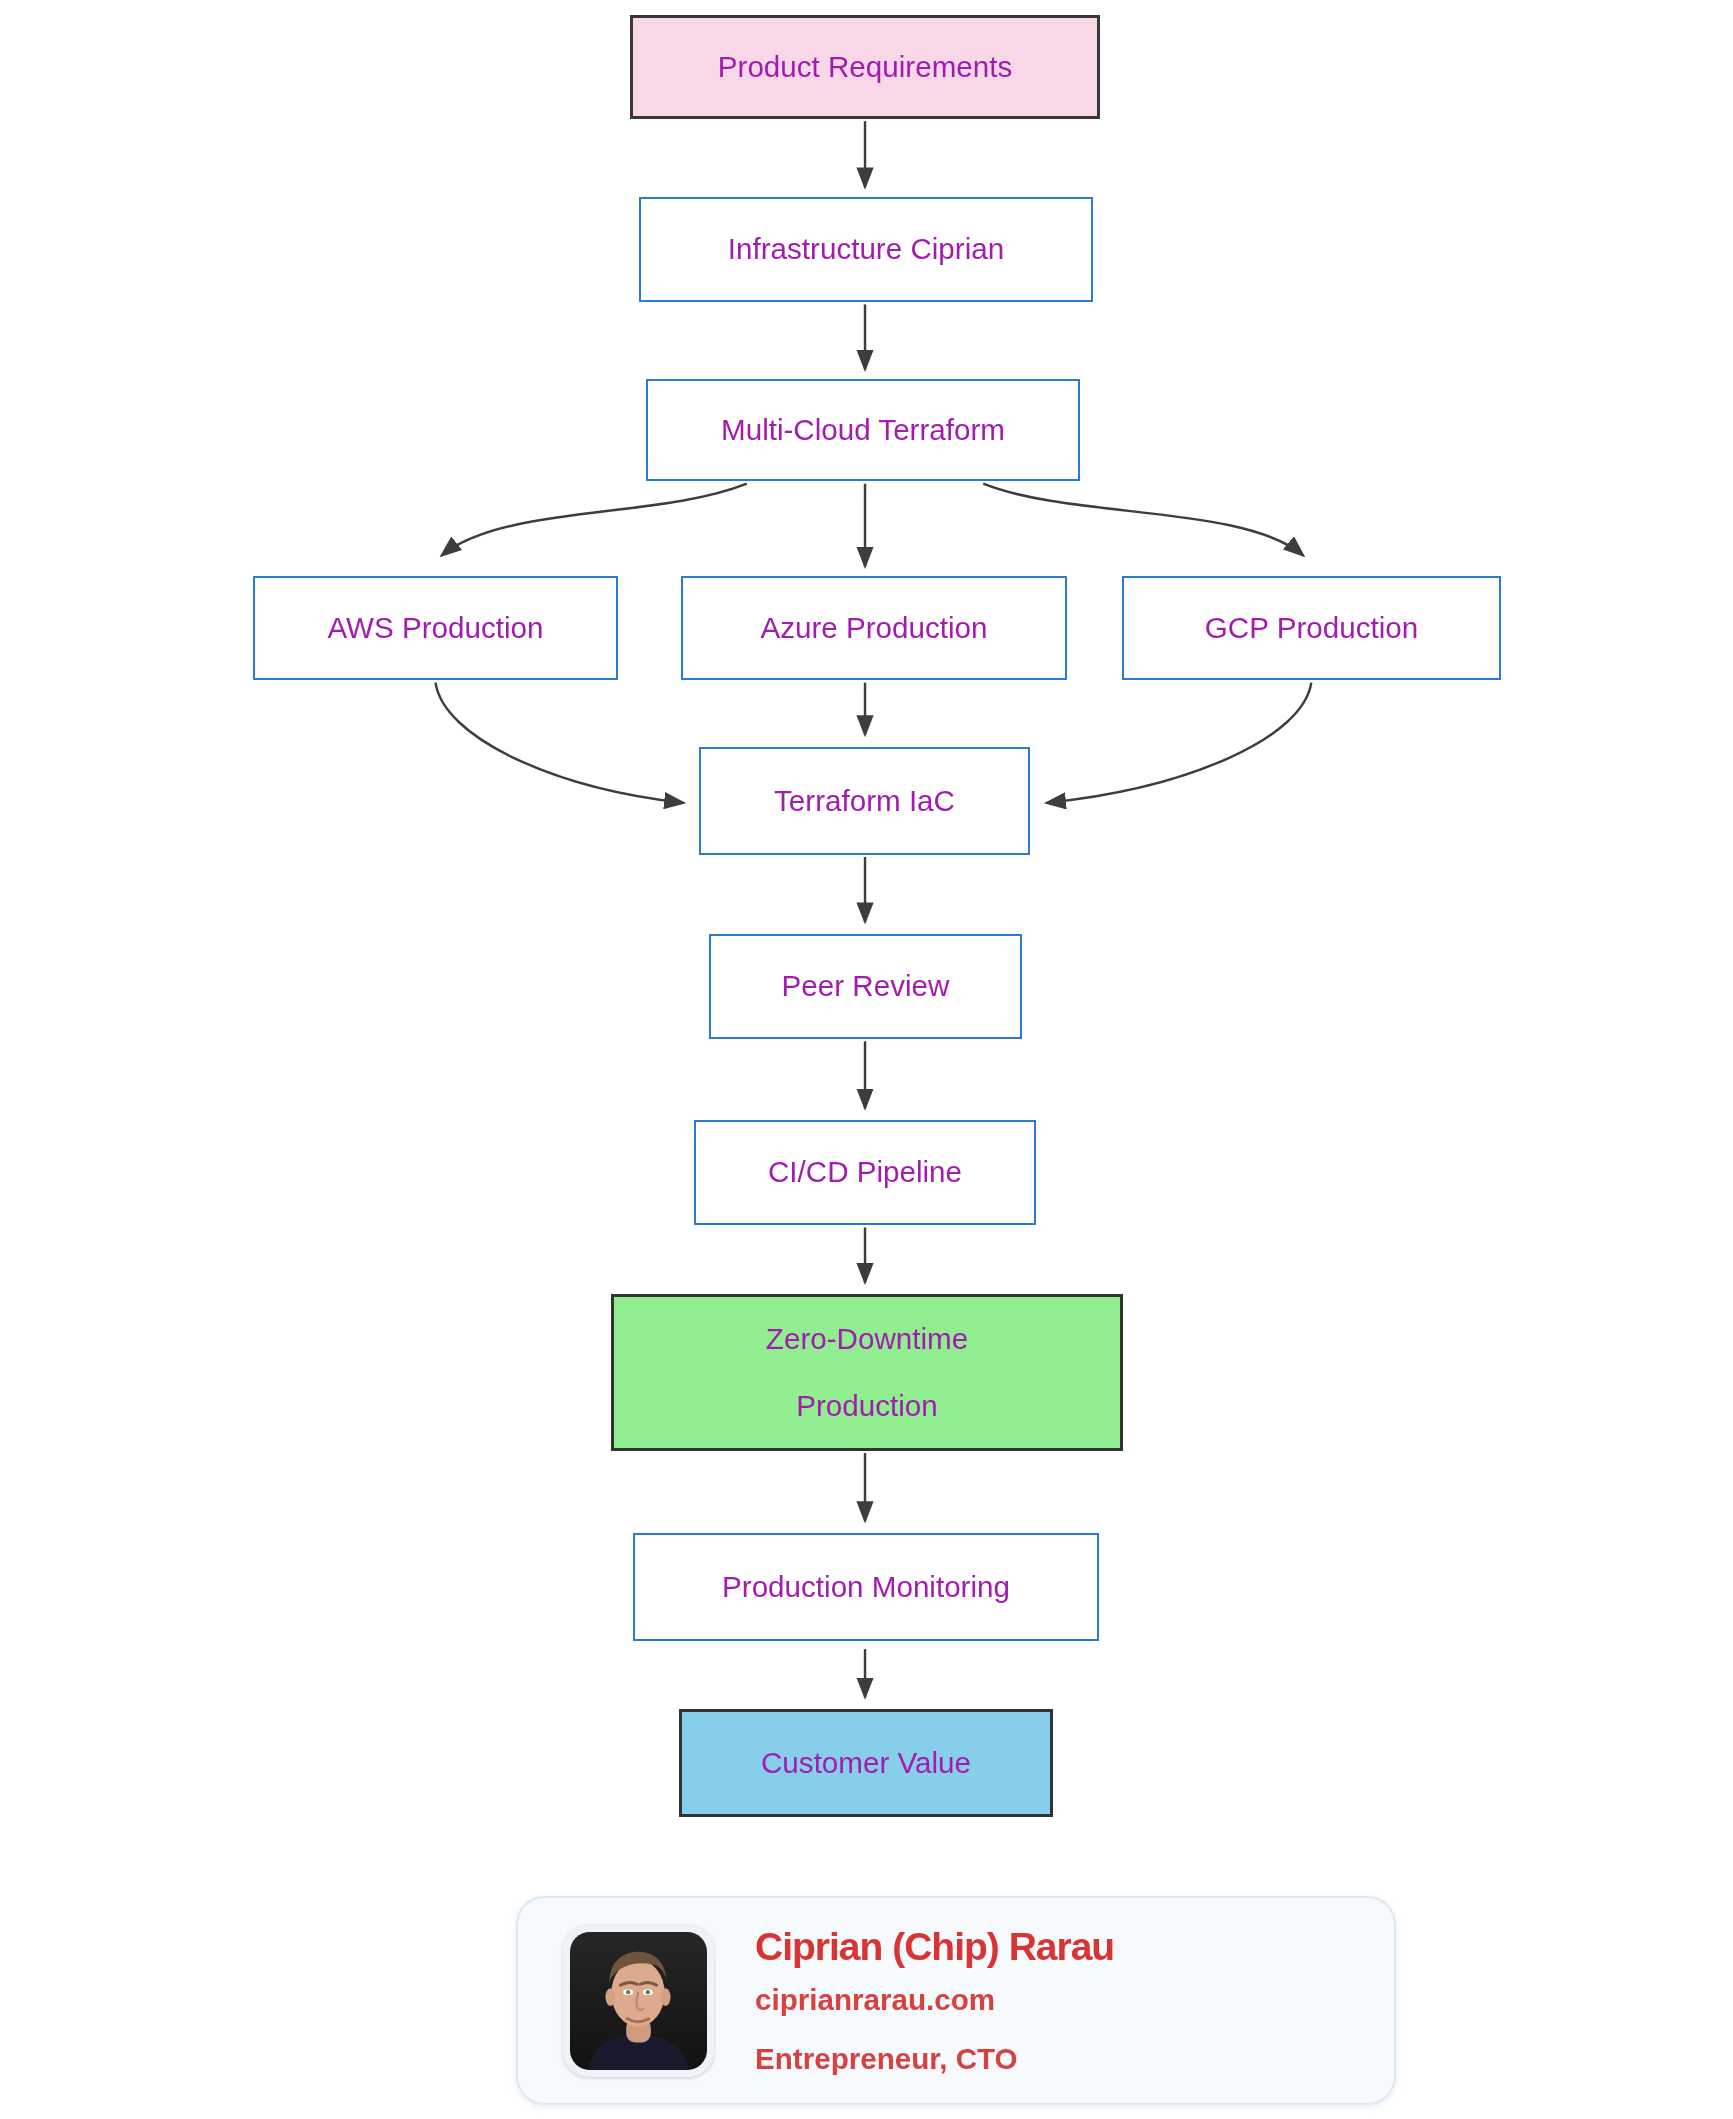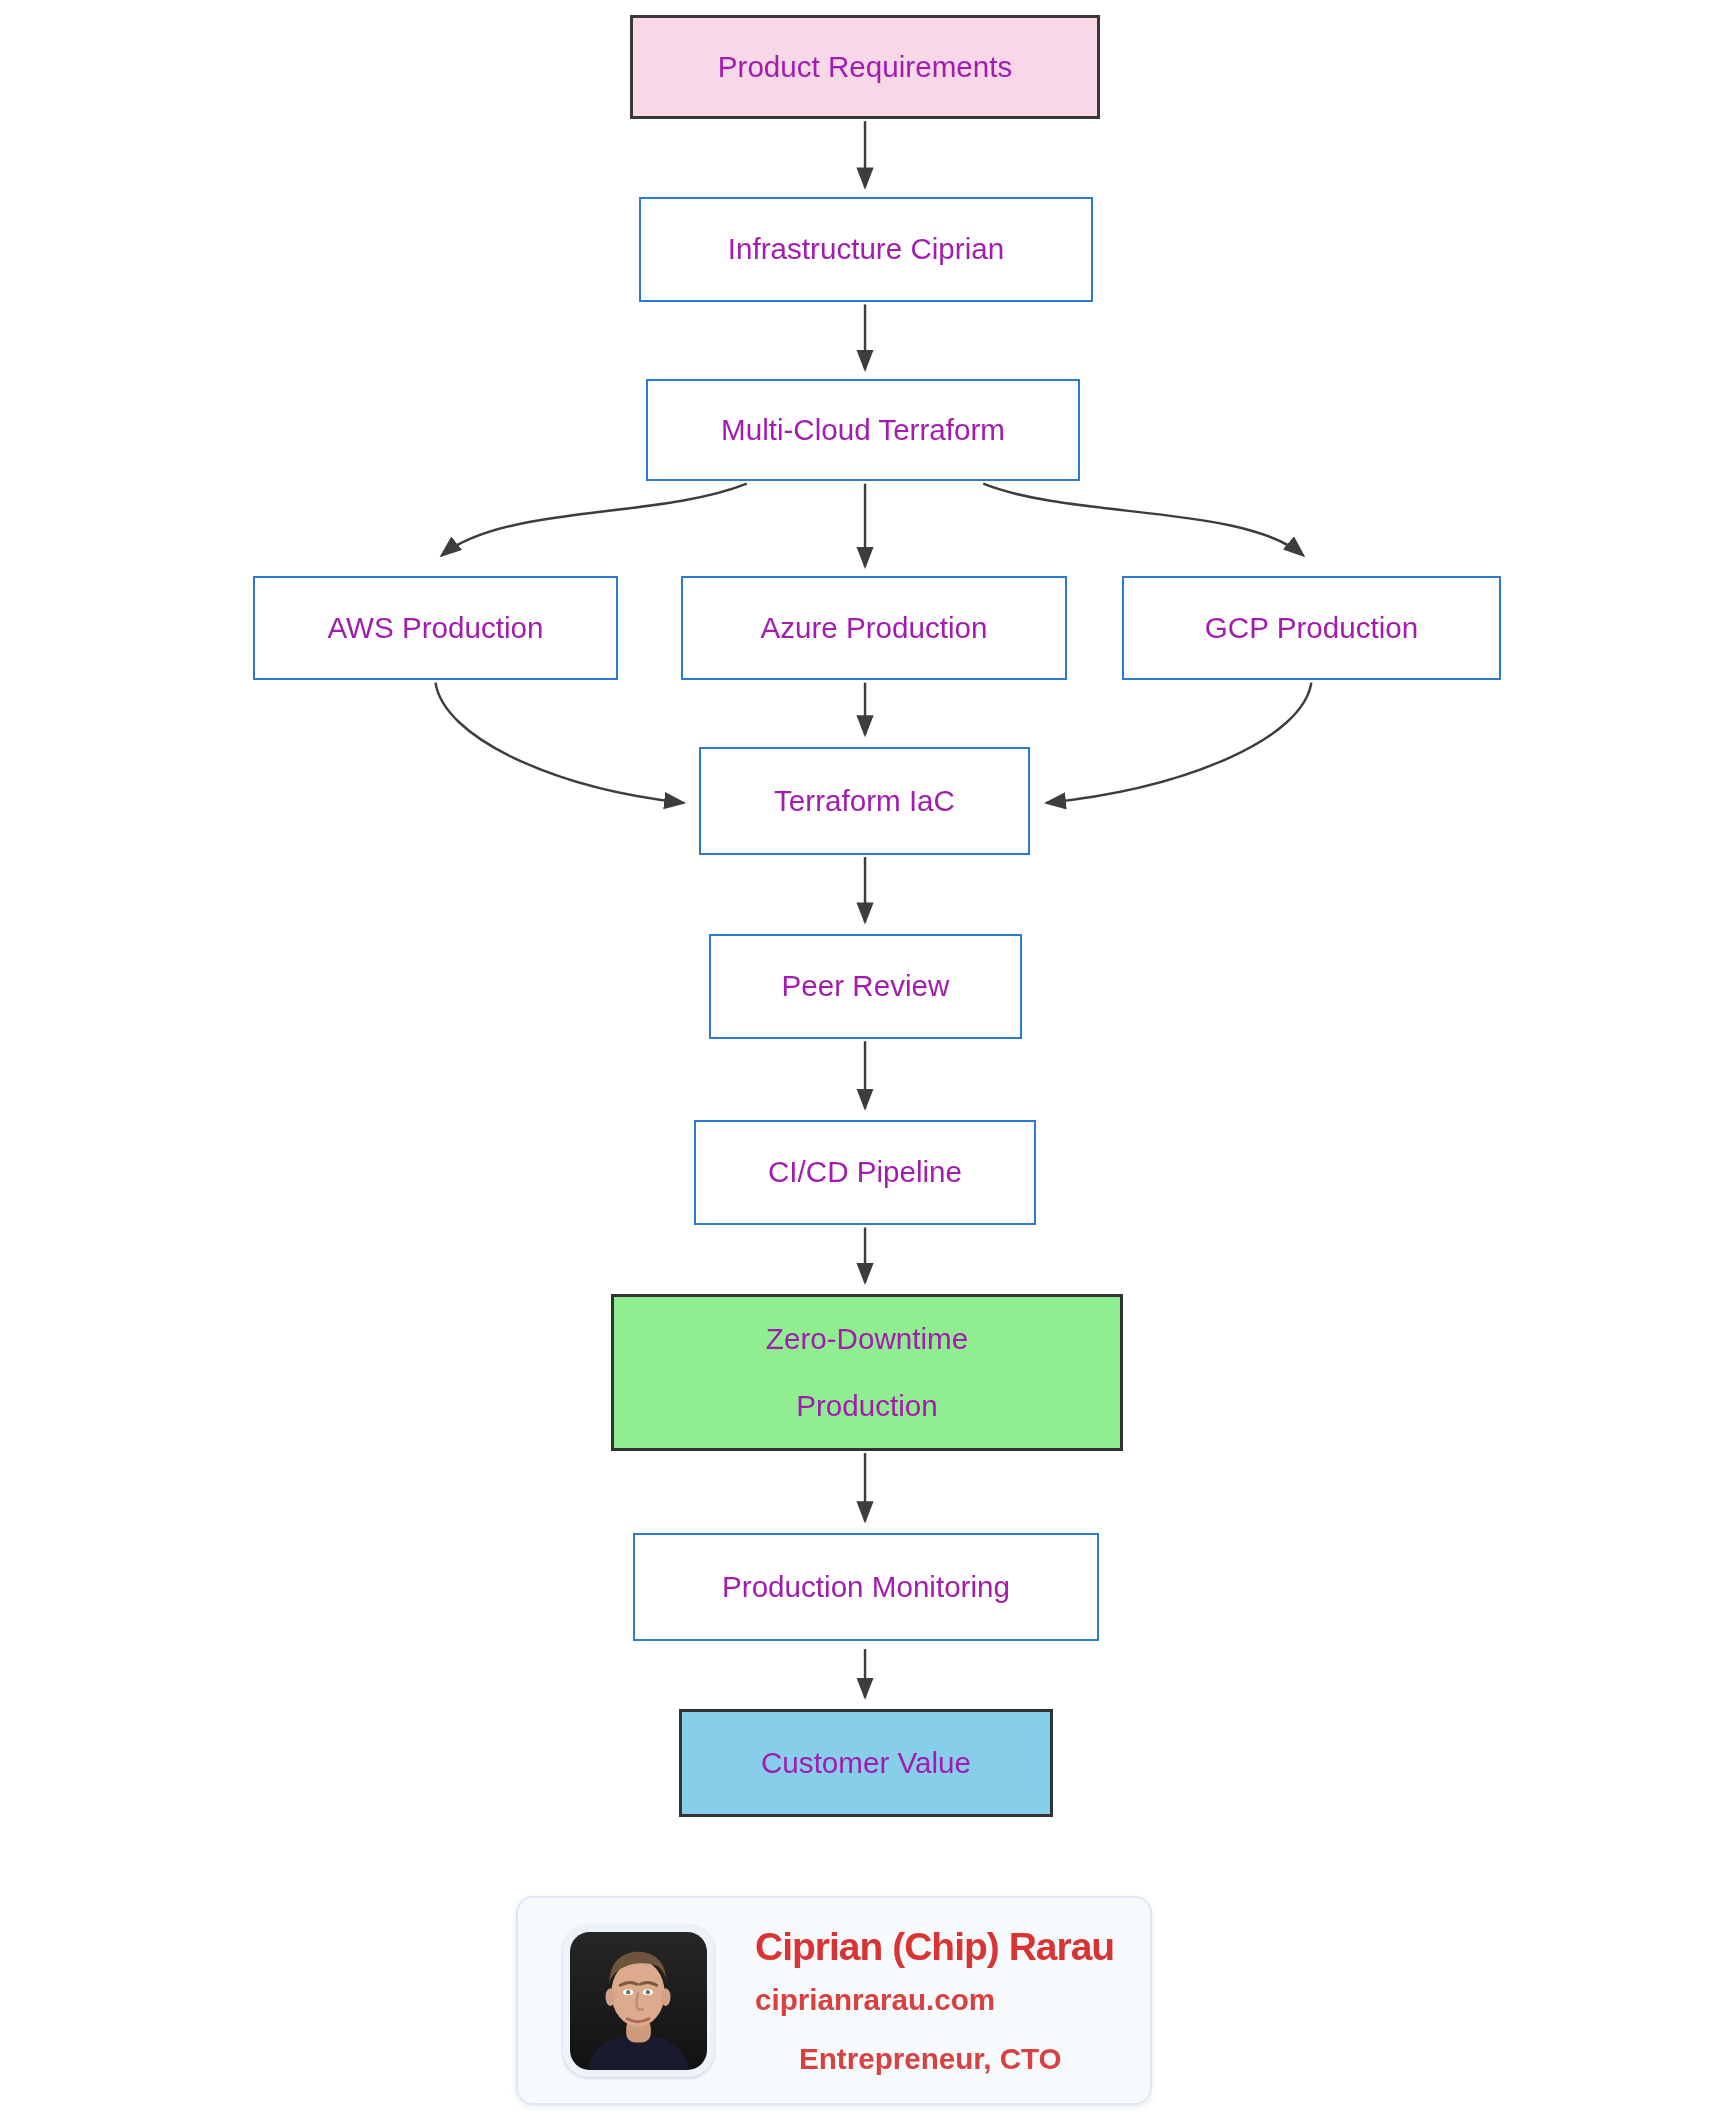--- a/index.html
+++ b/index.html
@@ -24,25 +24,25 @@
     line-height:1.3;
     color:#a21caf;
     background:#ffffff;
   }
   .node.blue{border:2px solid #2b7bd4;}
   .node.pink{border:3.9px solid #383838;background:#f8d7e7;}
   .node.green{border:3.9px solid #333333;background:#90ee90;gap:28px;}
   .node.sky{border:3.9px solid #333333;background:#87ceeb;}
   .footer-card{
     position:absolute;
-    left:516px;top:1896px;width:636px;height:209px;
+    left:516px;top:1896px;width:880px;height:209px;
     box-sizing:border-box;
     background:#f7fafd;
     border:2px solid #dfe8f2;
-    border-radius:17px;
+    border-radius:29px;
     box-shadow:0 2px 5.9px rgba(120,150,180,0.18);
     display:flex;
     align-items:center;
   }
   .avatar-frame{
     margin-left:45px;
     width:151px;height:152px;
     background:#eef3f9;
     border-radius:25.6px;
     box-shadow:0 1px 3.9px rgba(100,120,150,0.35);
@@ -65,21 +65,20 @@
   .footer-site{
     font-size:29.6px;
     font-weight:bold;
     color:#d94040;
     margin-bottom:25px;
   }
   .footer-role{
     font-size:29.6px;
     font-weight:bold;
     color:#d94040;
-    margin-left:44px;
   }
 </style>
 </head>
 <body>
 
 <div class="canvas">
 
   <svg class="edges" viewBox="0 0 1760 2152" xmlns="http://www.w3.org/2000/svg">
     <defs>
       <marker id="arrow" markerWidth="9" markerHeight="7" refX="8" refY="3.5" orient="auto">

